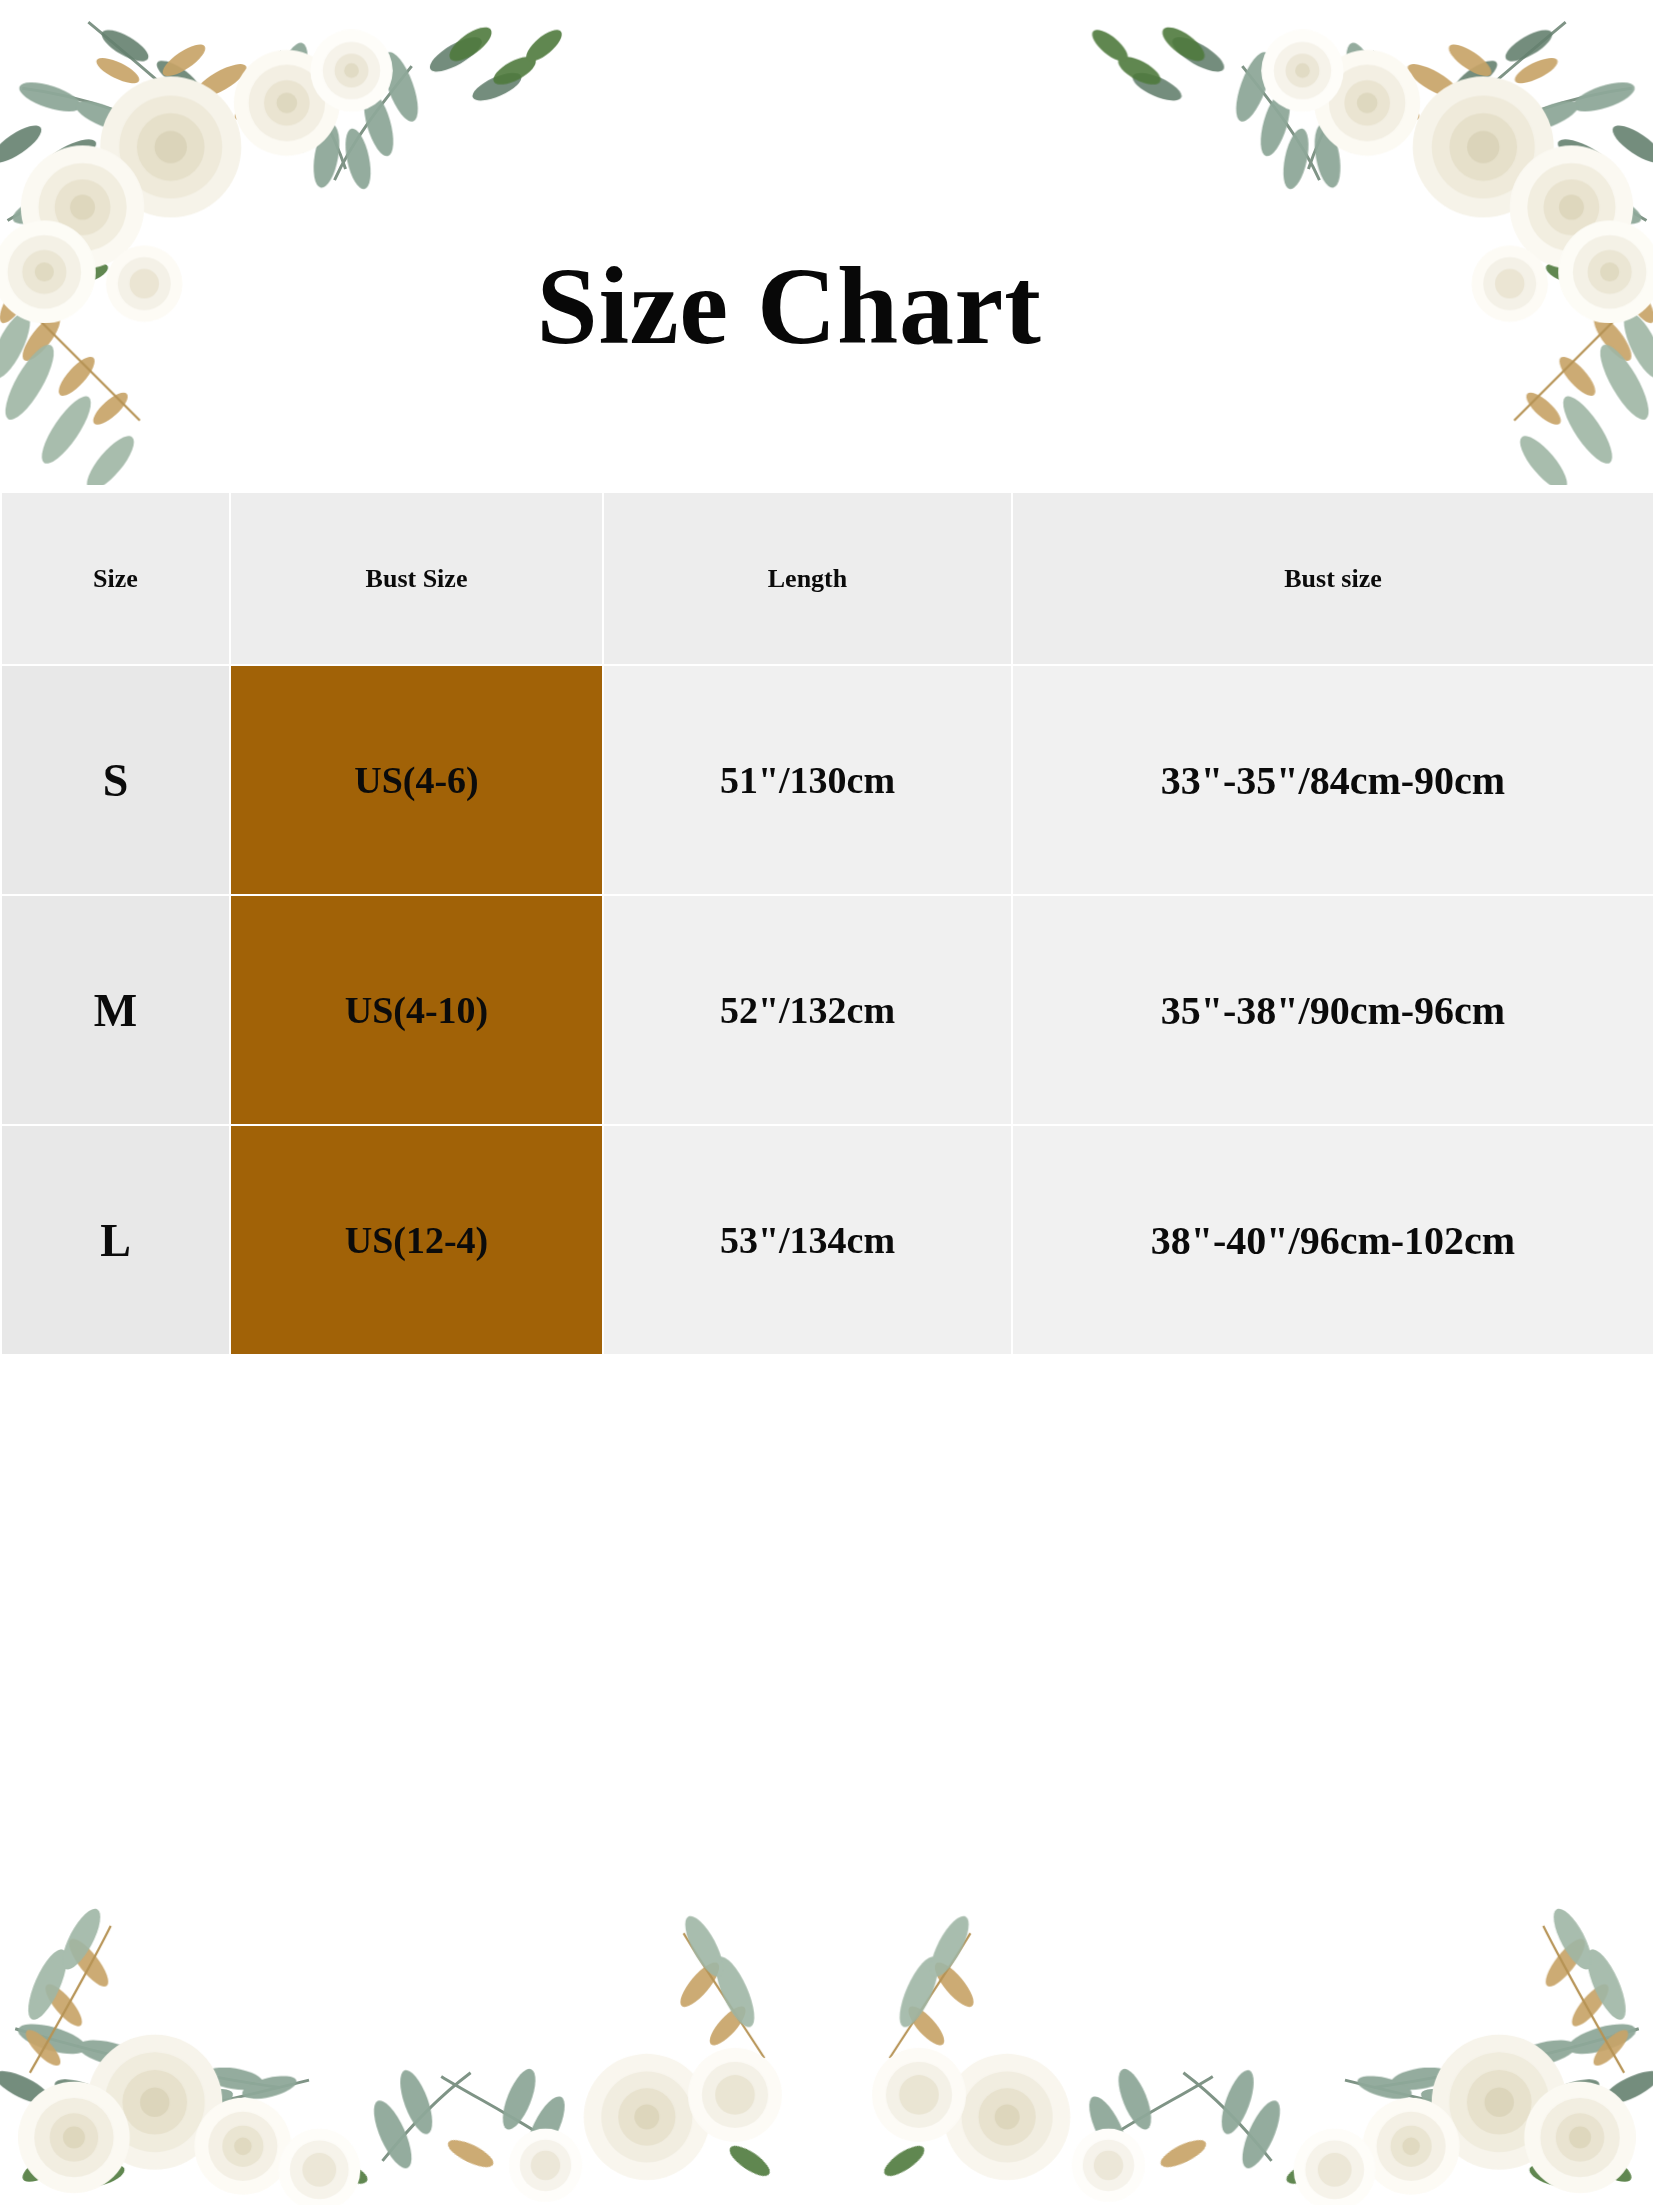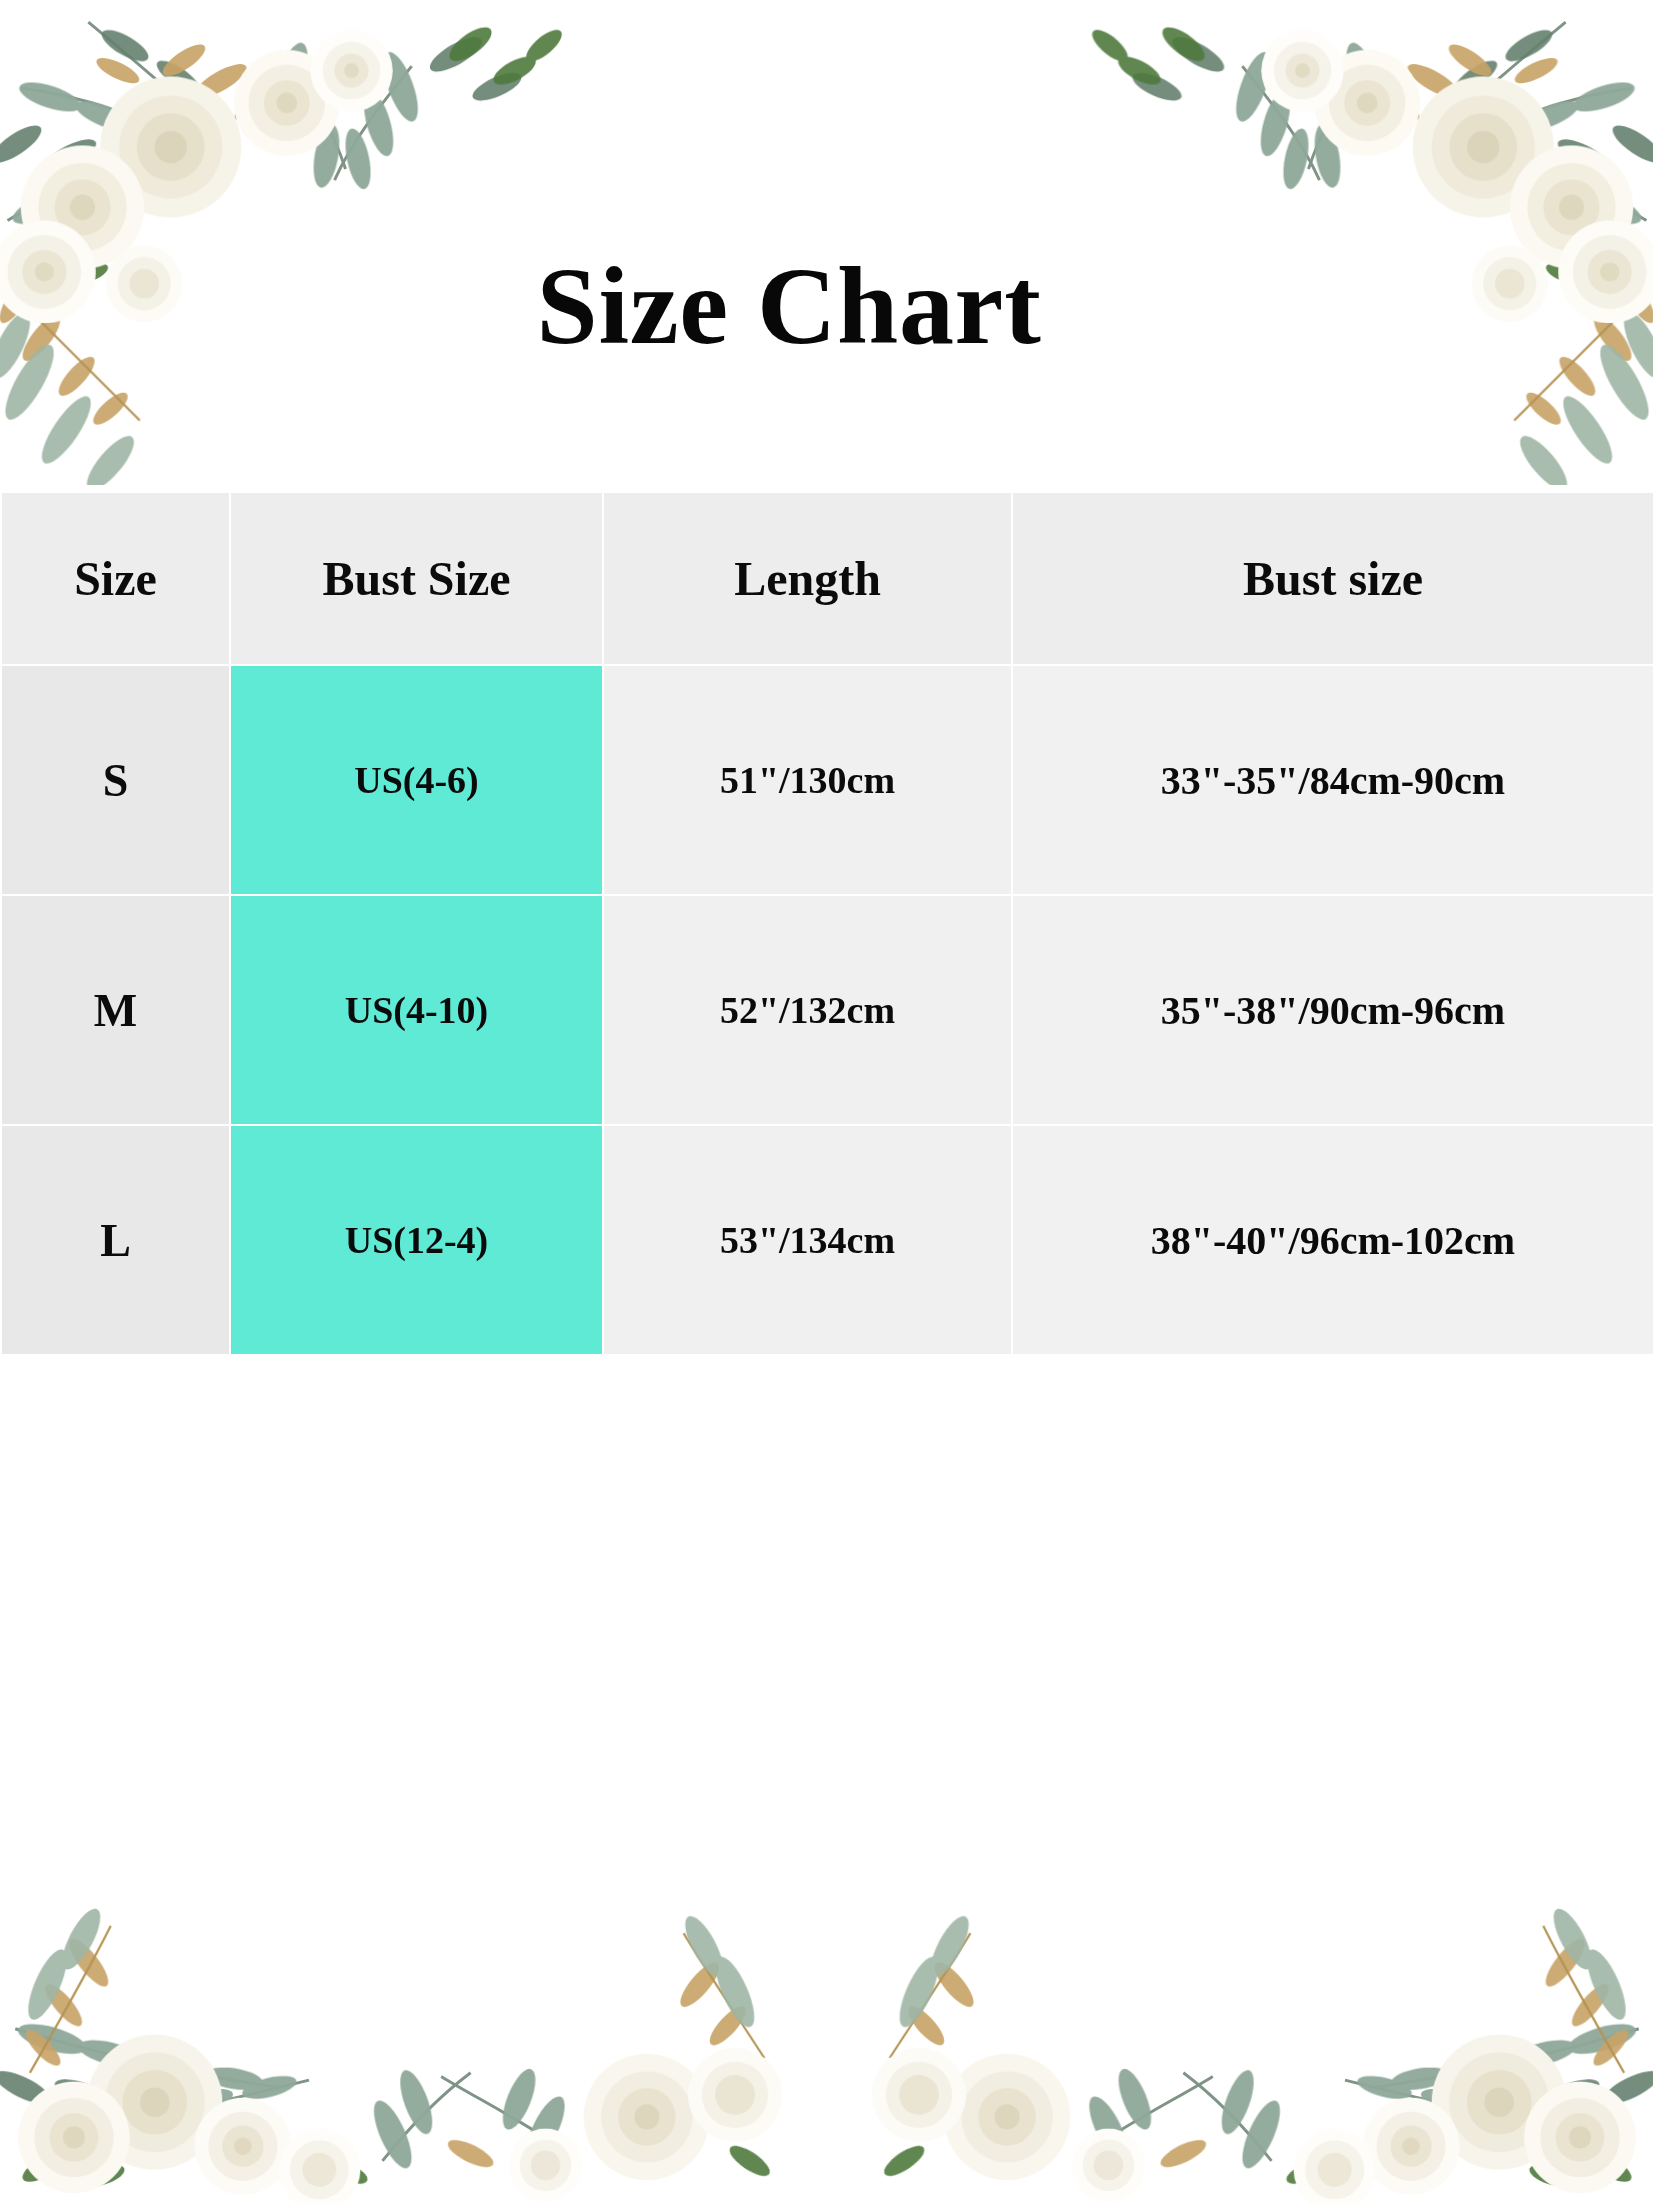--- a/index.html
+++ b/index.html
@@ -59,33 +59,33 @@
     border: 2.2px solid #ffffff;
     text-align: center;
     vertical-align: middle;
     font-family: "Liberation Serif", serif;
     font-weight: bold;
     color: #0b0b0b;
     background: #efefef;
   }
   table.size-chart thead th {
     height: 169px;
-    font-size: 48px;
+    font-size: 26px;
     background: #ededed;
   }
   table.size-chart tbody td {
     height: 226px;
   }
   table.size-chart tbody td.col-size {
     font-size: 46px;
     background: #e8e8e8;
   }
   table.size-chart tbody td.col-body {
     font-size: 38px;
-    background: #5eead4;
+    background: #a16207;
   }
   table.size-chart tbody td.col-length {
     font-size: 38px;
     background: #f0f0f0;
   }
   table.size-chart tbody td.col-bust {
     font-size: 40px;
     background: #f1f1f1;
   }
 

